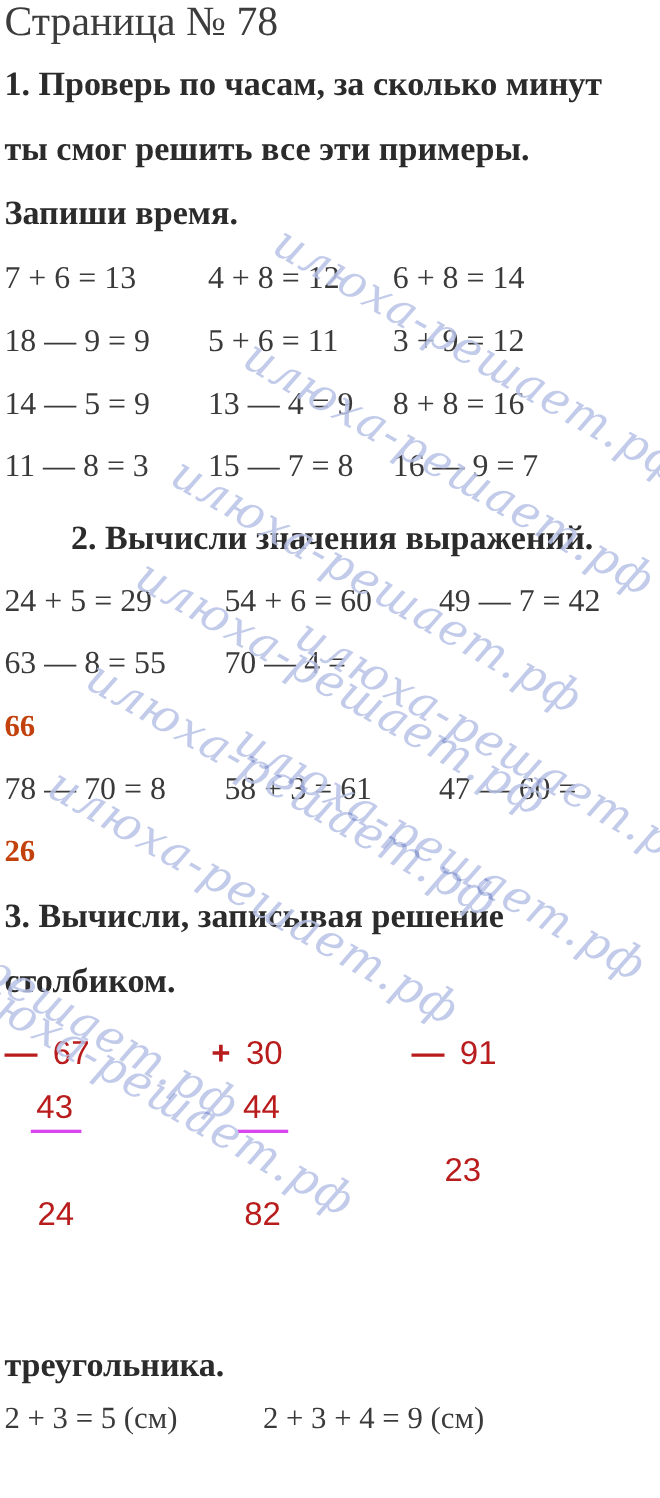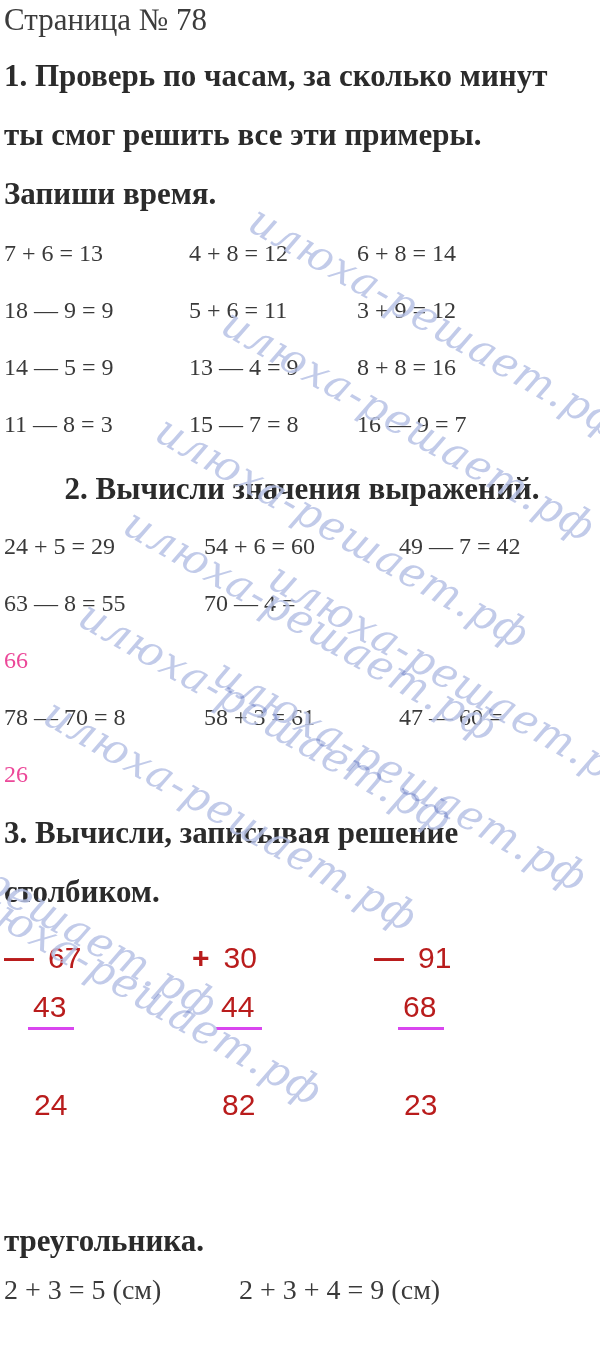--- a/index.html
+++ b/index.html
@@ -36,50 +36,51 @@
     letter-spacing: 1px;
     color: var(--wm-color, #b7c2e6);
     transform: rotate(30deg);
     transform-origin: 0 0;
     white-space: nowrap;
     mix-blend-mode: multiply;
     opacity: 0.85;
   }
   
   .page-title {
-    font-size: 31px;
+    font-size: 38px;
     line-height: 36px;
     color: #3c3c3c;
   }
   
   .task-heading {
     font-weight: bold;
     font-size: 31px;
     color: #2b2b2b;
   }
   .task-heading .h-line {
     line-height: 59px;
   }
   .task-heading.single {
     line-height: 59px;
     text-align: center;
   }
   
   .eq-grid {
     display: grid;
-    font-size: 24px;
+    font-size: 29px;
     line-height: 57px;
     color: #3a3a3a;
   }
   .grid1 { grid-template-columns: 185px 168px 1fr; margin-top: 2px; }
   .grid2 { grid-template-columns: 200px 195px 1fr; }
   .eq-wrap {
-    font-size: 24px;
+    font-size: 28px;
     line-height: 57px;
-    color: #ec4899;
+    color: #c2410c;
+    font-weight: bold;
   }
   .mt6 { margin-top: 6px; }
   .mt8 { margin-top: 8px; }
   
   .col-grid {
     display: grid;
     grid-template-columns: 148px 142px 140px 1fr;
     margin-top: 8px;
     font-family: "Liberation Sans", sans-serif;
     font-size: 30px;
@@ -184,23 +185,20 @@
       </div>
       <div class="op-bottom">
         <span class="underlined">44</span>
       </div>
       <div class="op-result">82</div>
     </div>
     <div class="col-op">
       <div class="op-line">
         <span class="op-sign">—</span><span class="op-num">91</span>
       </div>
-      <div class="op-bottom">
-        <span class="underlined">68</span>
-      </div>
       <div class="op-result">23</div>
     </div>
   </div>
 
   <div class="task-heading task4-heading">
     <div class="h-line">треугольника.</div>
   </div>
 
   <div class="answers-row">
     <div class="answer-cell-1">2 + 3 = 5 (см)</div>

